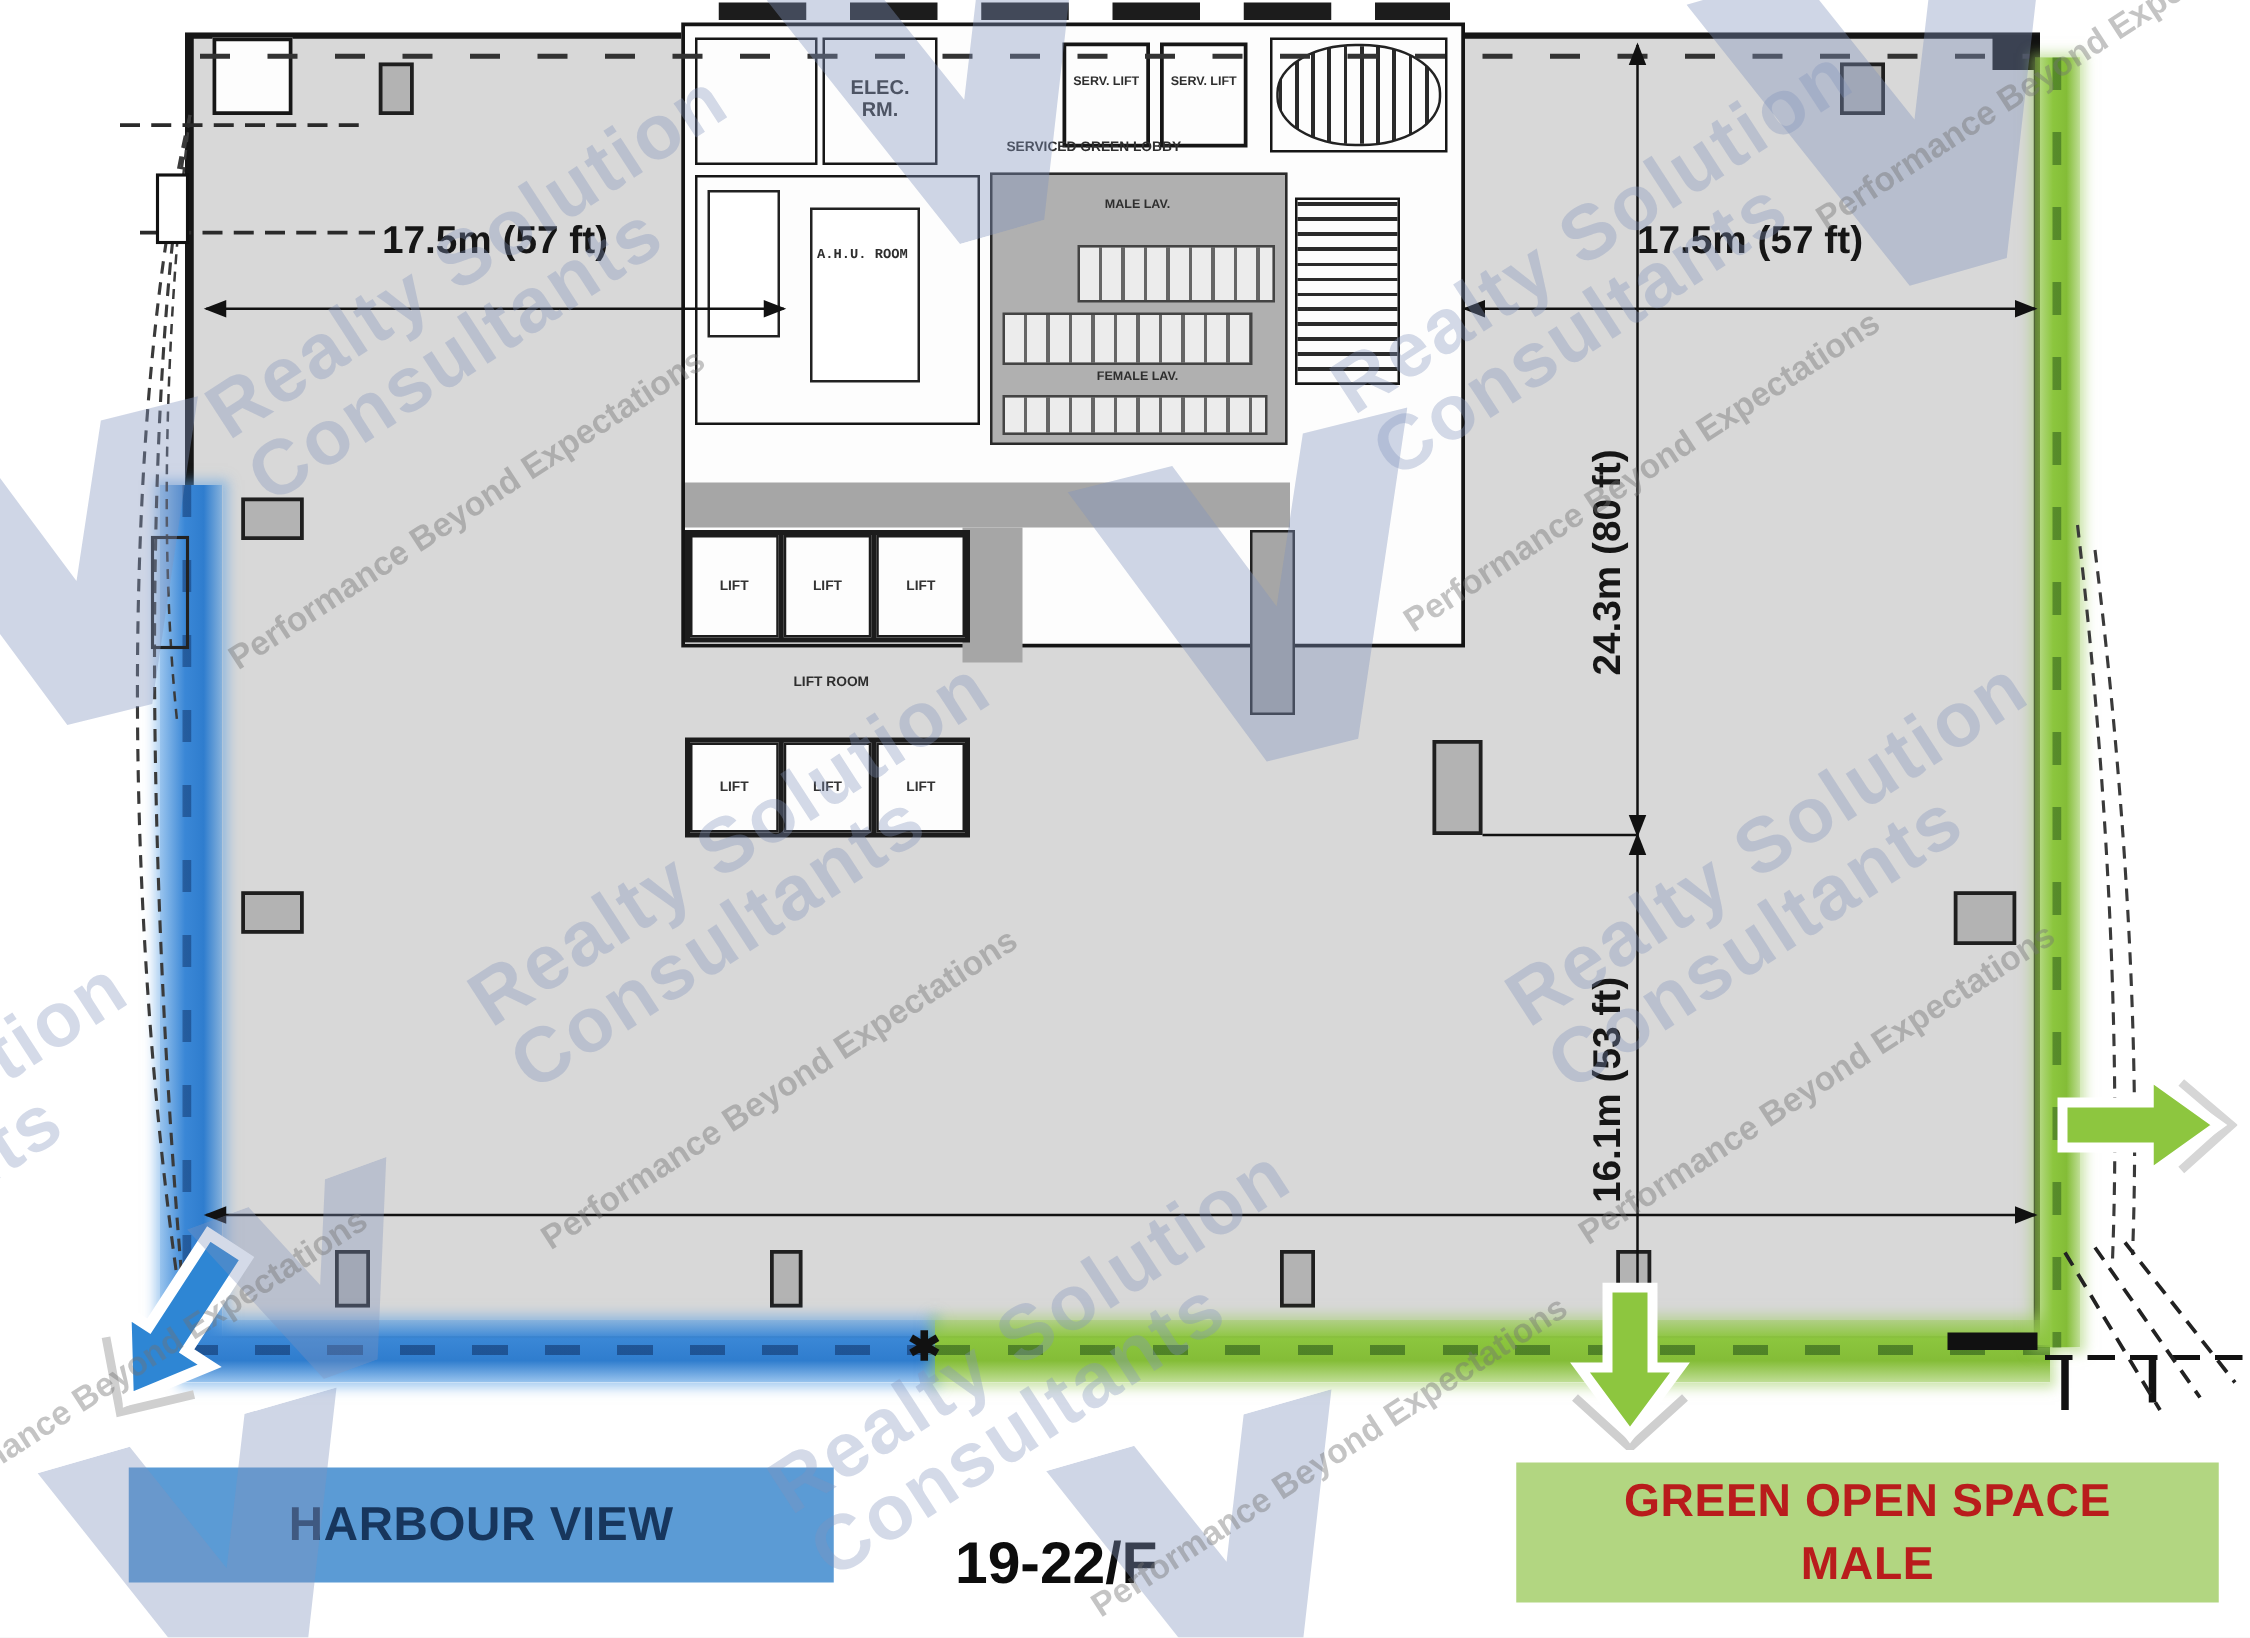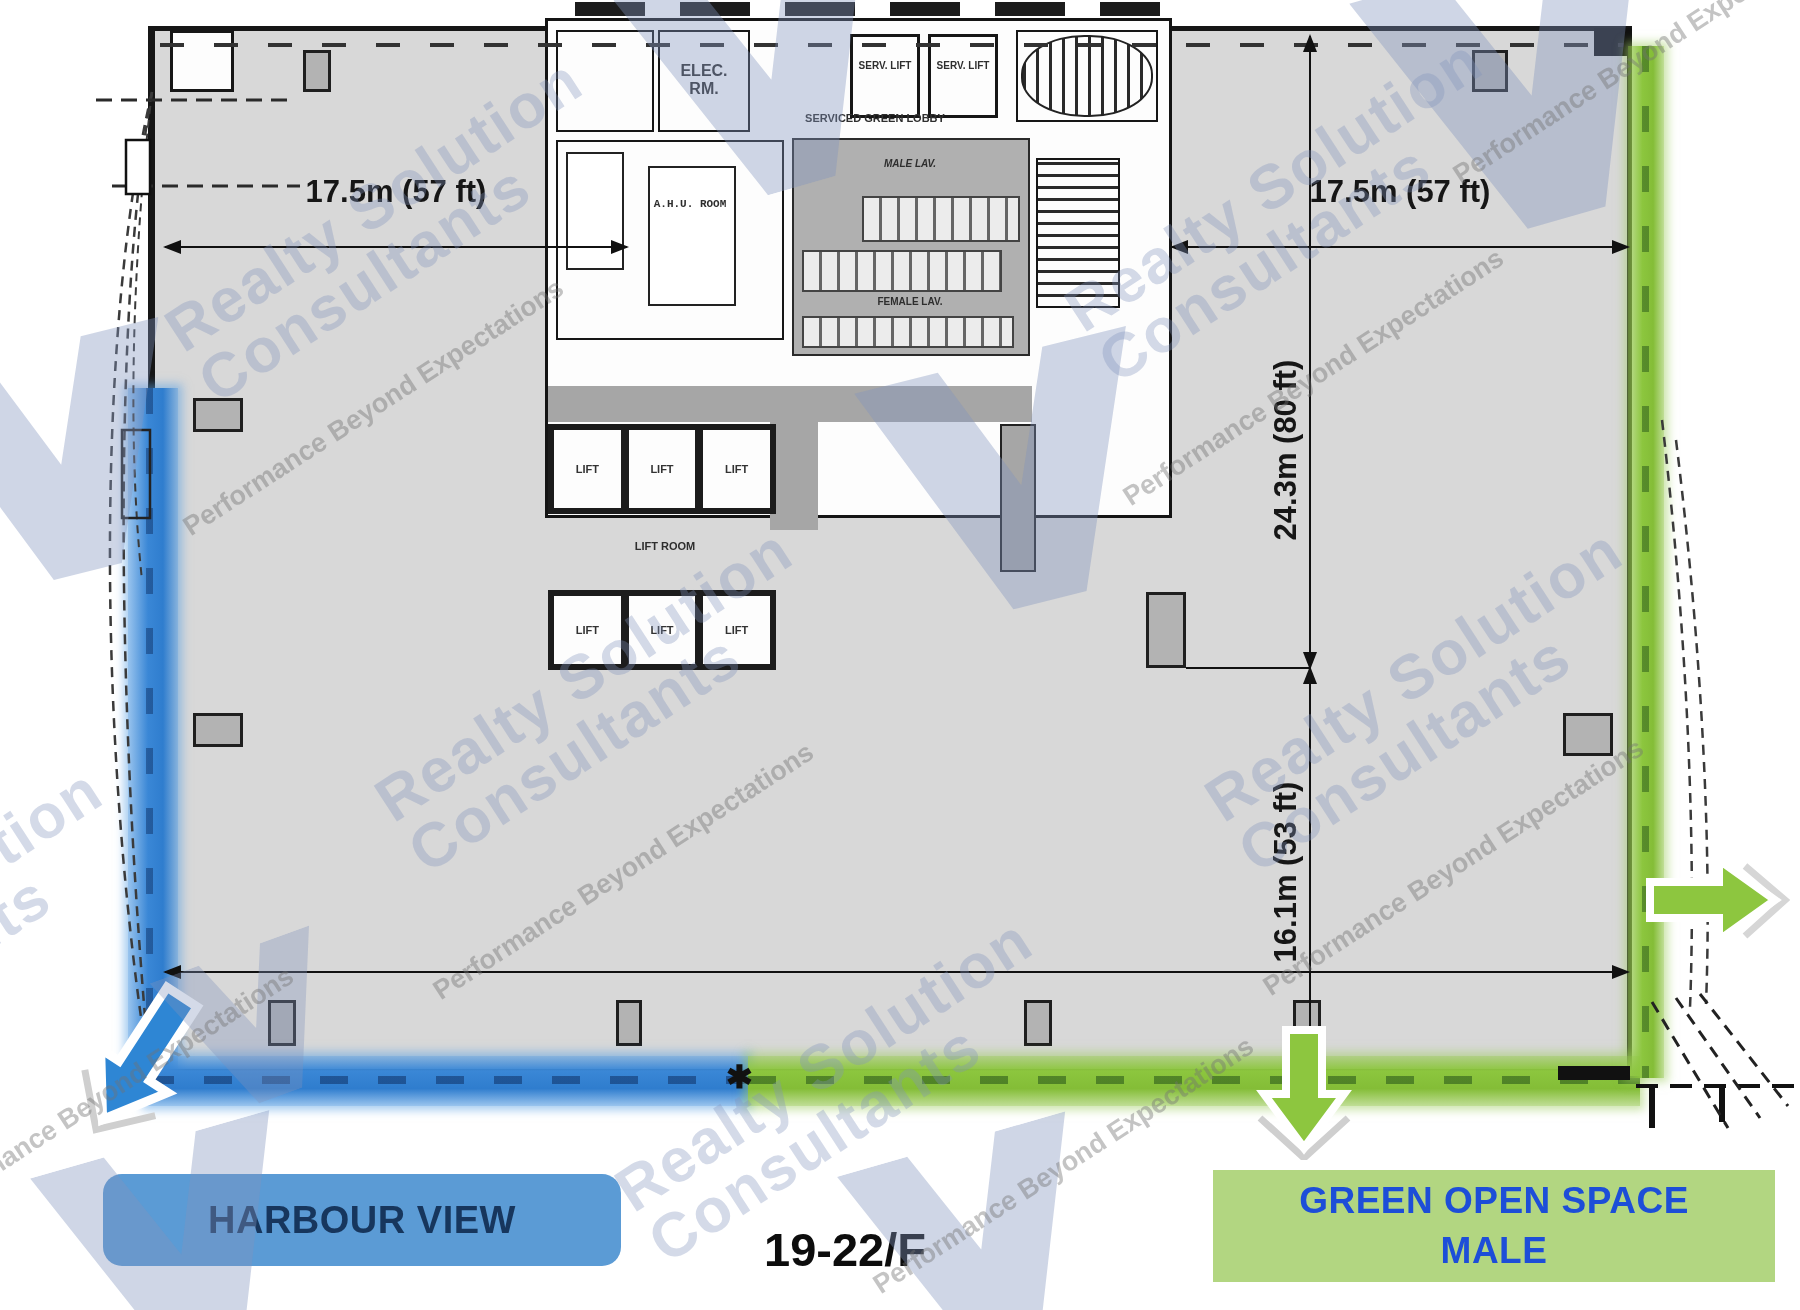--- a/index.html
+++ b/index.html
@@ -45,21 +45,21 @@
   .dash-g{position:absolute;left:0;right:0;top:20px;height:8px;
           background:repeating-linear-gradient(90deg,rgba(25,70,20,.5) 0 28px,transparent 28px 58px);}
   .dash-v{position:absolute;top:0;bottom:0;left:18px;width:7px;
           background:repeating-linear-gradient(180deg,rgba(10,40,90,.45) 0 26px,transparent 26px 60px);}
   .dash-vg{position:absolute;top:0;bottom:0;left:14px;width:7px;
           background:repeating-linear-gradient(180deg,rgba(25,70,20,.45) 0 26px,transparent 26px 60px);}
   
   .view-box{display:flex;align-items:center;justify-content:center;text-align:center;
             font-weight:bold;letter-spacing:.5px;}
   .hv{background:#5b9bd5;color:#17365d;font-size:38px;}
-  .gv{background:#b2d681;color:#1d4ed8;font-size:37px;line-height:1.35;}
+  .gv{background:#b2d681;color:#b91c1c;font-size:37px;line-height:1.35;}
   .floor-lbl{font-size:47px;font-weight:bold;color:#0d0d0d;text-align:center;white-space:nowrap;}
   
   .wm{pointer-events:none;}
   .wm-text{font-weight:bold;font-size:62px;line-height:.98;letter-spacing:2px;color:rgba(128,148,188,.34);
            transform:rotate(-33deg);white-space:nowrap;}
   .wm-tag{font-weight:bold;font-size:27px;color:rgba(115,115,115,.42);transform:rotate(-33deg);white-space:nowrap;}
   .lyr{position:absolute;left:0;top:0;width:1800px;height:1310px;pointer-events:none;}
   svg{display:block;}
 </style>
 </head>
@@ -93,21 +93,21 @@
   </div>
 
   <div class="abs plan-lbl" style="left:755px;top:112px;width:240px;font-size:11px;">SERVICED GREEN LOBBY</div>
 
   <div class="abs room" style="left:556px;top:140px;width:228px;height:200px;"></div>
   <div class="abs room-sub" style="left:566px;top:152px;width:58px;height:118px;"></div>
   <div class="abs room-sub" style="left:648px;top:166px;width:88px;height:140px;"></div>
   <div class="abs plan-lbl" style="left:620px;top:198px;width:140px;font-size:11px;font-family:Liberation Mono, monospace;">A.H.U. ROOM</div>
 
   <div class="abs gray-room" style="left:792px;top:138px;width:238px;height:218px;"></div>
-  <div class="abs plan-lbl" style="left:820px;top:158px;width:180px;font-size:10px;font-style:italic;">MALE LAV.</div>
+  <div class="abs plan-lbl" style="left:820px;top:158px;width:180px;font-size:10px;">MALE LAV.</div>
   <div class="abs stall" style="left:862px;top:196px;width:158px;height:46px;"></div>
   <div class="abs stall" style="left:802px;top:250px;width:200px;height:42px;"></div>
   <div class="abs plan-lbl" style="left:820px;top:296px;width:180px;font-size:10px;">FEMALE LAV.</div>
   <div class="abs stall" style="left:802px;top:316px;width:212px;height:32px;"></div>
 
   <div class="abs stairs-h" style="left:1036px;top:158px;width:84px;height:150px;"></div>
 
   <div class="abs bank" style="left:548px;top:424px;width:228px;height:90px;">
     <div class="cell">LIFT</div>
     <div class="cell">LIFT</div>
@@ -212,21 +212,21 @@
   </svg>
   <svg class="abs" style="left:1248px;top:1026px;" width="112" height="134" viewBox="0 0 112 134">
     <path d="M12,92 L56,132 L100,92" fill="none" stroke="#cfcfcf" stroke-width="7"></path>
     <polygon points="38,4 74,4 74,68 96,68 56,122 16,68 38,68" fill="#8dc63f" stroke="#fff" stroke-width="8"></polygon>
   </svg>
   <svg class="abs" style="left:1645px;top:848px;" width="145" height="104" viewBox="0 0 145 104">
     <path d="M100,18 L140,52 L100,88" fill="none" stroke="#d6d6d6" stroke-width="7"></path>
     <polygon points="5,34 74,34 74,12 130,52 74,92 74,70 5,70" fill="#8dc63f" stroke="#fff" stroke-width="8"></polygon>
   </svg>
 
-  <div class="abs view-box hv" style="left:103px;top:1174px;width:518px;height:92px;border-radius:19px;">
+  <div class="abs view-box hv" style="left:103px;top:1174px;width:564px;height:92px;">
     <span>HARBOUR VIEW</span>
   </div>
 
   <div class="abs floor-lbl" style="left:690px;top:1222px;width:310px;">19-22/F</div>
 
   <div class="abs view-box gv" style="left:1213px;top:1170px;width:562px;height:112px;">
     <span>
       <span>GREEN OPEN SPACE</span><br>
       <span>MALE</span>
     </span>

